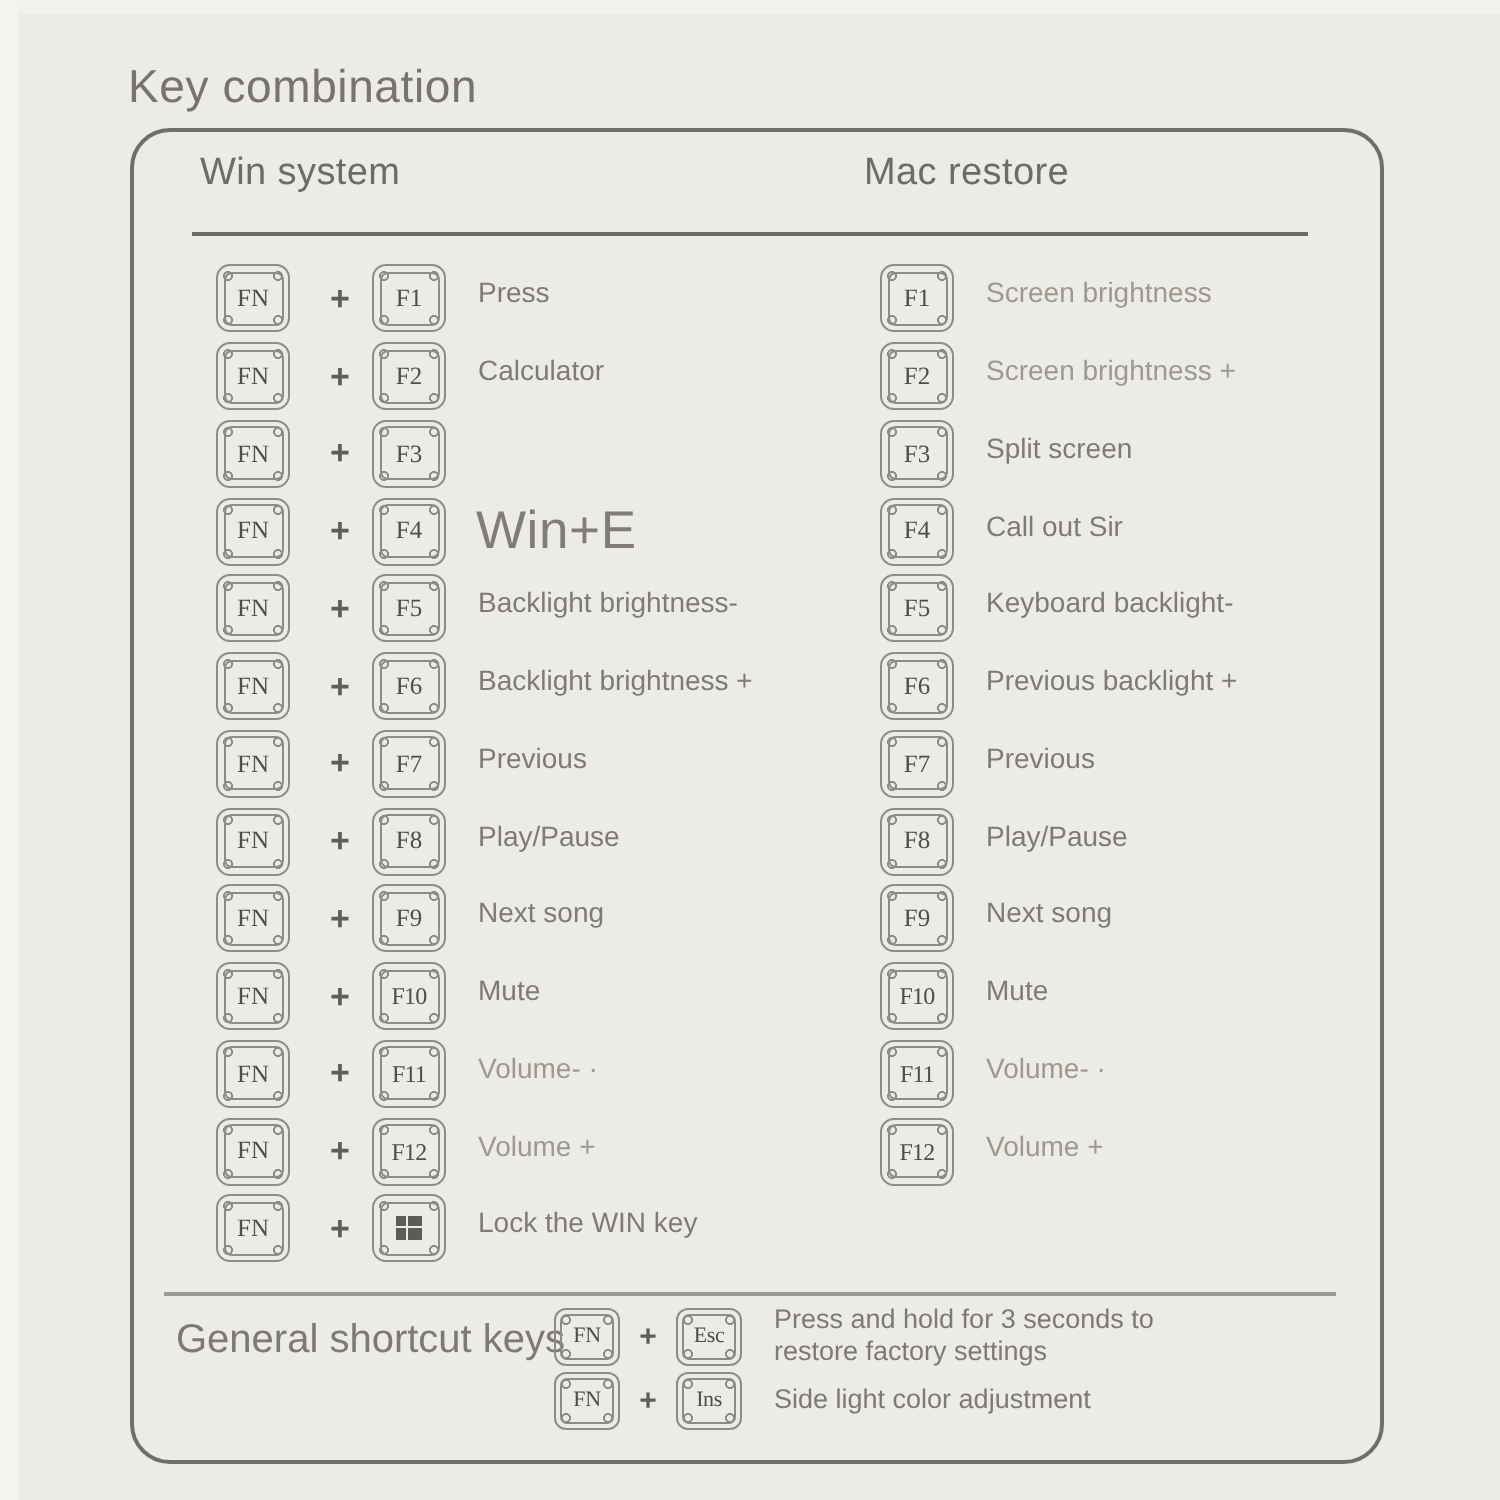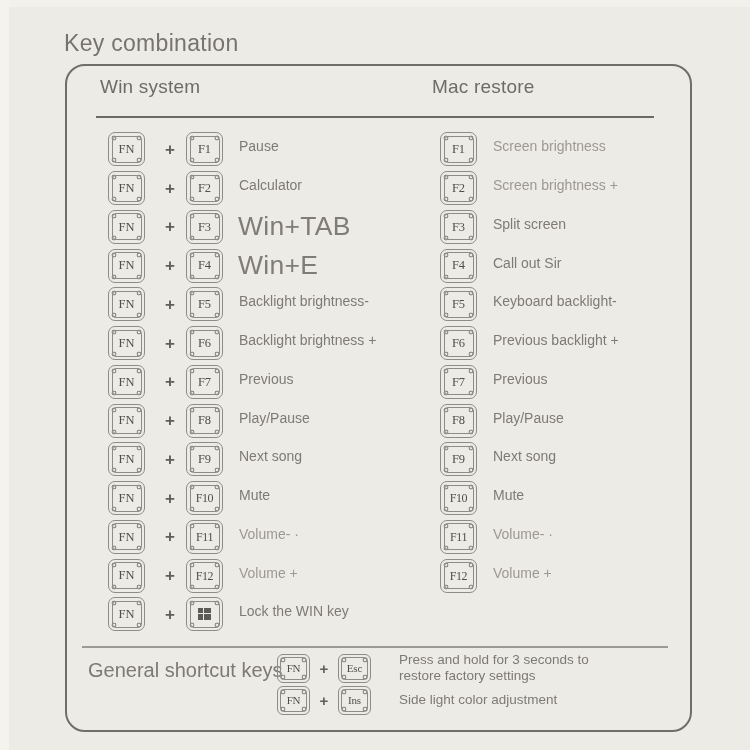--- a/index.html
+++ b/index.html
@@ -92,21 +92,21 @@
   .gs-header{
     position:absolute;left:88px;top:659px;font-size:20px;color:var(--general-text);
   }
   .gs-rows{position:absolute;left:277px;top:652px;}
   .gs-row{display:flex;align-items:center;height:32px;}
   .keycap.small{width:33px;height:29px;border-radius:6px;}
   .keycap.small::before{inset:2px;border-radius:3.5px;}
   .keycap.small .kc-label{font-size:11px;letter-spacing:-0.2px;}
   .gs-row .plus{width:24px;margin:0 2px;font-size:15px;}
   .gs-label{
-    margin-left:28px;width:235px;font-size:13.5px;line-height:1.18;
+    margin-left:16px;width:235px;font-size:13.5px;line-height:1.18;
     color:var(--general-text);white-space:pre-line;
   }
 </style>
 </head>
 <body>
 
 <div class="edge-left"></div>
 <div class="edge-top"></div>
 
 <h1 class="page-title">Key combination</h1>
@@ -120,41 +120,40 @@
 
 <div class="rows win">
     <div class="combo-row">
       <span class="keycap">
         <span class="kc-label">FN</span>
       </span>
       <span class="plus">+</span>
       <span class="keycap">
         <span class="kc-label">F1</span>
       </span>
-      <span class="row-label">Pause</span>
+      <span class="row-label">Press</span>
     </div>
     <div class="combo-row">
       <span class="keycap">
         <span class="kc-label">FN</span>
       </span>
       <span class="plus">+</span>
       <span class="keycap">
         <span class="kc-label">F2</span>
       </span>
       <span class="row-label">Calculator</span>
     </div>
     <div class="combo-row">
       <span class="keycap">
         <span class="kc-label">FN</span>
       </span>
       <span class="plus">+</span>
       <span class="keycap">
         <span class="kc-label">F3</span>
       </span>
-      <span class="row-label big">Win+TAB</span>
     </div>
     <div class="combo-row">
       <span class="keycap">
         <span class="kc-label">FN</span>
       </span>
       <span class="plus">+</span>
       <span class="keycap">
         <span class="kc-label">F4</span>
       </span>
       <span class="row-label big">Win+E</span>

